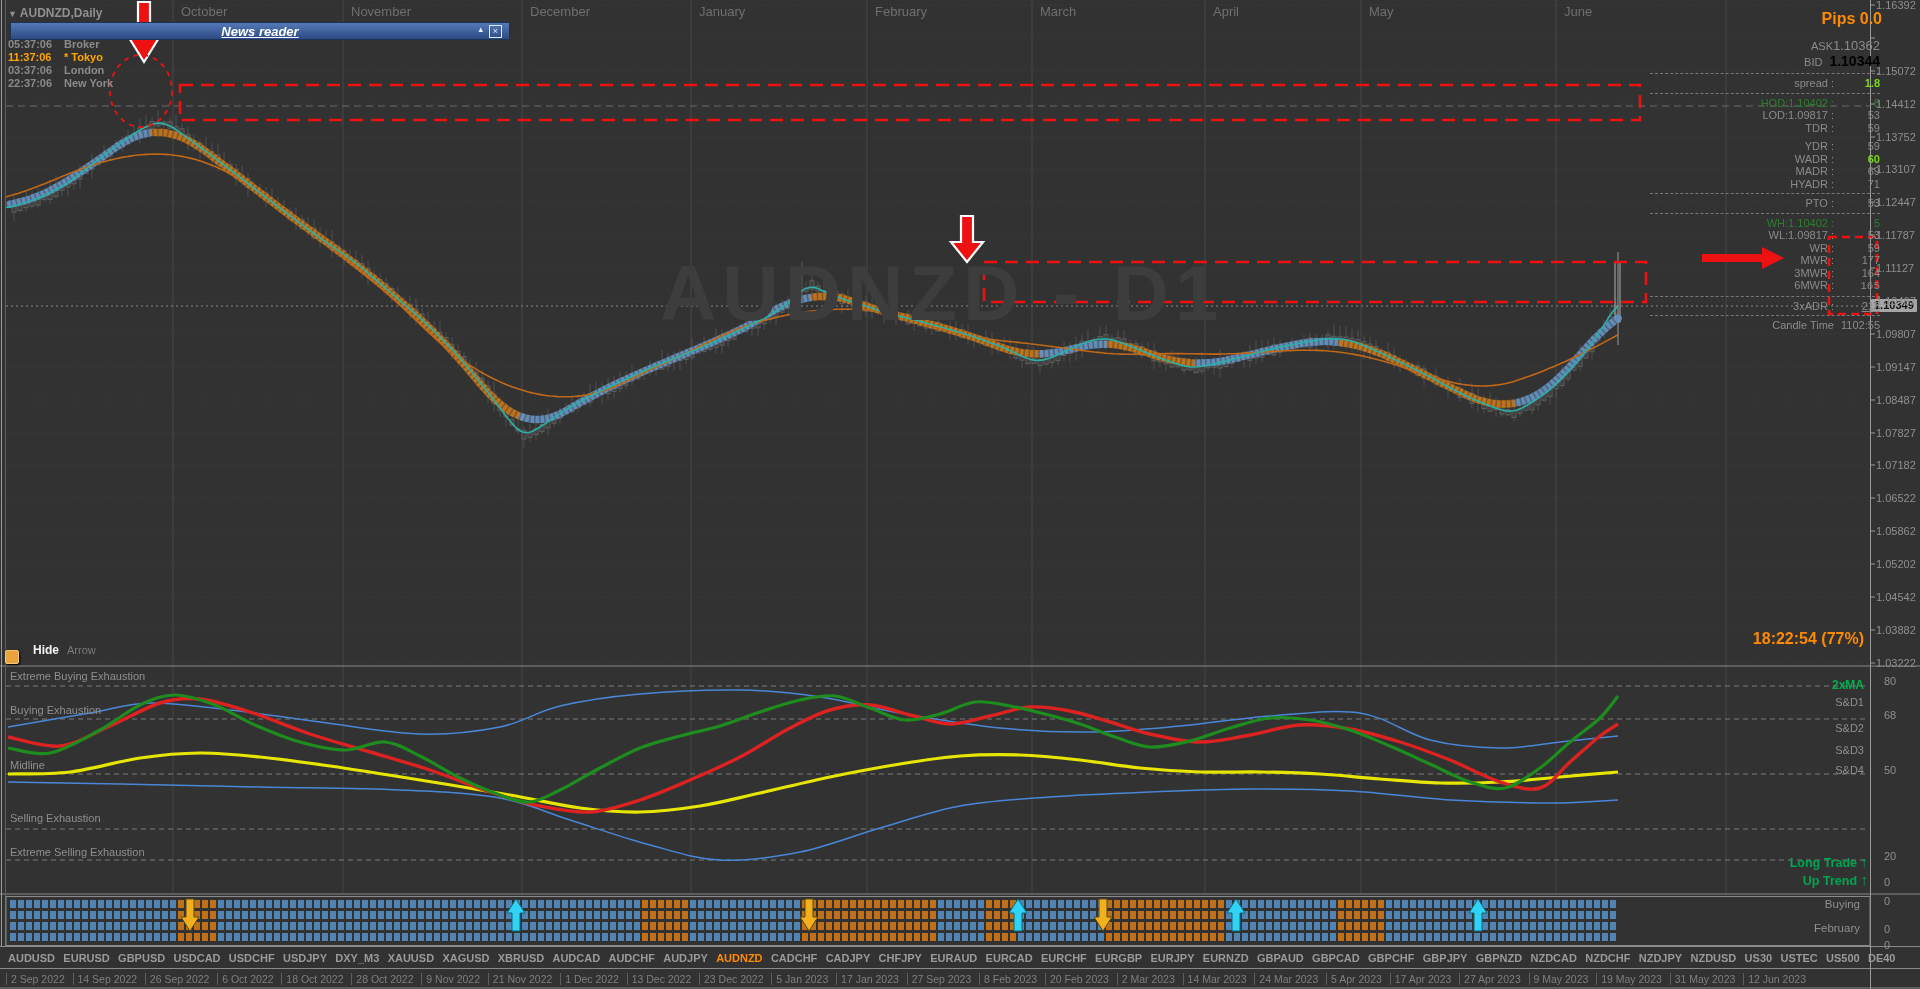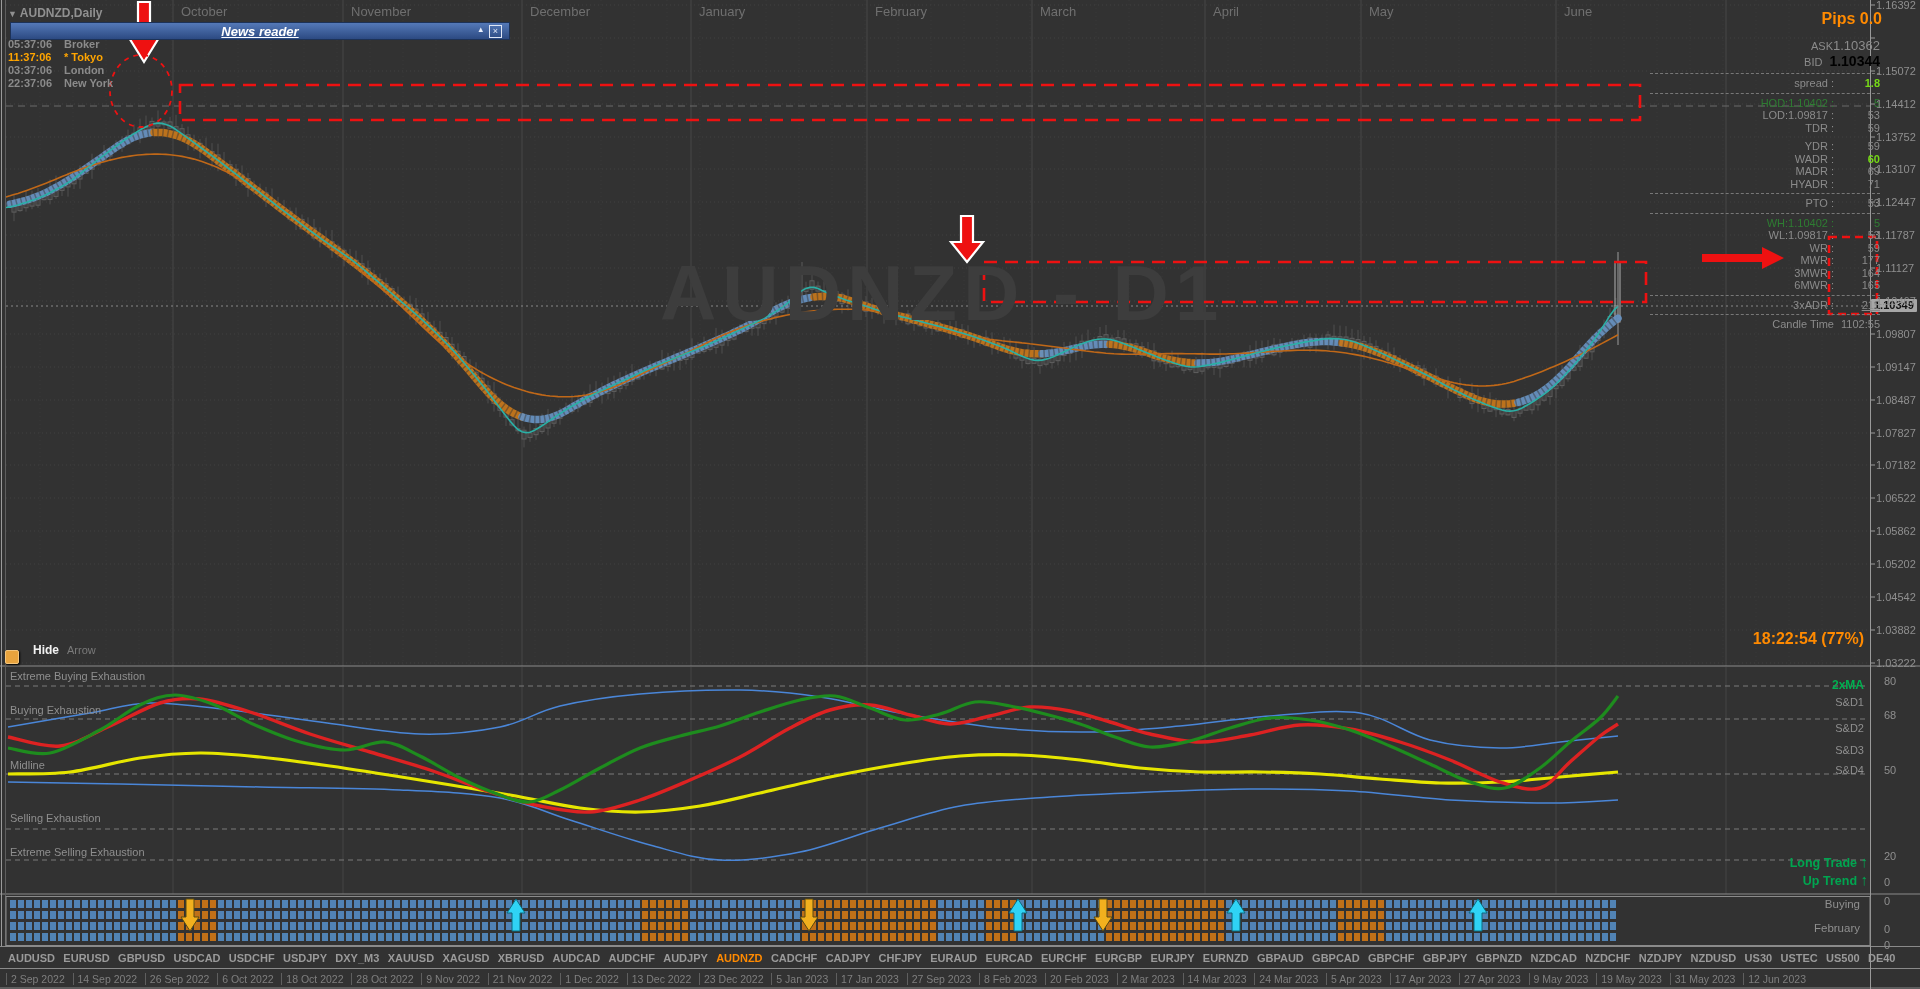--- a/index.html
+++ b/index.html
@@ -1649,21 +1649,21 @@
     <div class="srow">
       <span class="lab" style="color: rgb(139, 139, 139);">MWR :</span>
       <span class="val" style="color: rgb(139, 139, 139);">177</span>
     </div>
     <div class="srow">
       <span class="lab" style="color: rgb(139, 139, 139);">3MWR :</span>
       <span class="val" style="color: rgb(139, 139, 139);">164</span>
     </div>
     <div class="srow">
       <span class="lab" style="color: rgb(139, 139, 139);">6MWR :</span>
-      <span class="val" style="color: rgb(139, 139, 139);">165</span>
+      <span class="val" style="color: rgb(139, 139, 139); font-family: Liberation Mono, monospace;">165</span>
     </div>
     <div class="ssep"></div>
     <div class="srow">
       <span class="lab" style="color: rgb(139, 139, 139);">3xADR :</span>
       <span class="val" style="color: rgb(139, 139, 139); text-decoration: underline;">215</span>
     </div>
     <div class="ssep"></div>
     <div class="srow">
       <span class="lab" style="color: rgb(139, 139, 139);">Candle Time</span>
       <span class="val" style="color: rgb(139, 139, 139);">1102:55</span>

